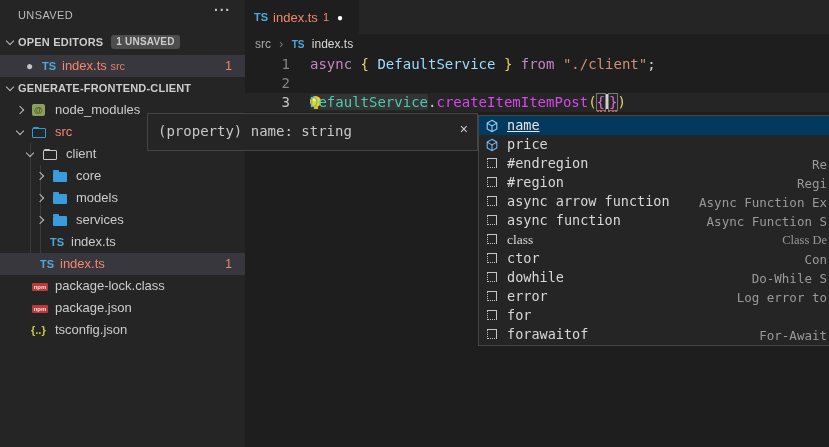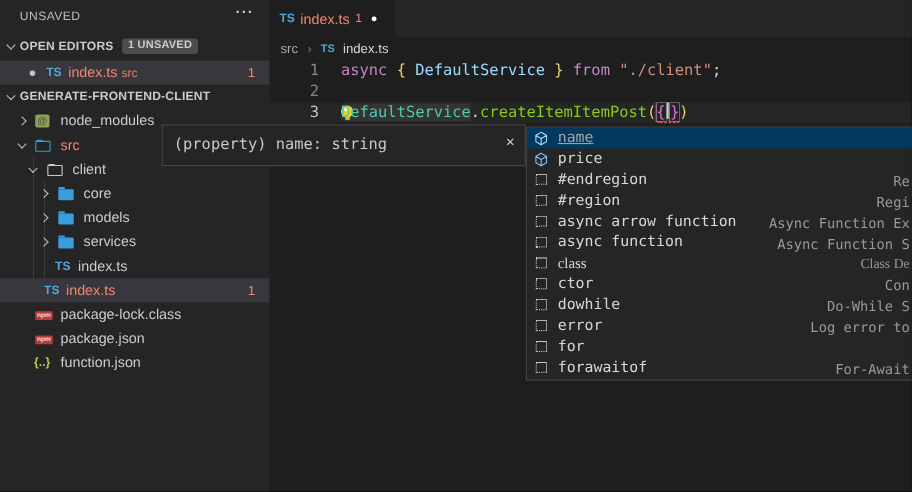--- a/index.html
+++ b/index.html
@@ -53,40 +53,40 @@
   .breadcrumb .file { color:#d7d7d7; }
   .code { position:absolute; left:245px; top:55px; width:584px; height:392px; font-family:"DejaVu Sans Mono", monospace; font-size:14px; }
   .gutter-num { position:absolute; left:0; width:45px; text-align:right; line-height:19px; color:#858585; }
   .gutter-num.active { color:#c6c6c6; }
   .cline { position:absolute; left:65px; line-height:19px; white-space:pre; color:#d4d4d4; }
   .curline-bg { position:absolute; left:0; top:38px; width:584px; height:19px; background:rgba(255,255,255,0.035); }
   .tk-kw  { color:#c586c0; }
   .tk-gold{ color:#e8d16c; }
   .tk-var { color:#9cdcfe; }
   .tk-cls { color:#4ec9b0; }
-  .tk-fn  { color:#84cc16; }
+  .tk-fn  { color:#d946ef; }
   .tk-str { color:#ce9178; }
   .tk-orc { color:#da70d6; }
   .word-hl { background:rgba(255,255,255,0.07); border-radius:2px; }
   .sq { border-bottom:2px dotted #f14c4c; }
   .brk { box-shadow:0 0 0 1px #7a7a7a; }
   .cursor { display:inline-block; width:2px; height:15px; background:#cfcfcf; vertical-align:-2px; margin:0 1px; }
   .bulb { position:absolute; left:65px; top:41px; width:11px; height:11px; border-radius:50%; background:#ffcc00; cursor:pointer; }
   .bulb:before { content:""; position:absolute; left:3.5px; top:10px; width:4px; height:3px; background:#e6b800; }
   .bulb:after { content:""; position:absolute; left:3px; top:2px; width:3px; height:3px; border-radius:50%; background:#fff3b8; }
   
   .hover-tip { position:absolute; left:147px; top:113px; width:331px; height:38px; background:#252526; border:1px solid #454545; z-index:30; }
   .hover-tip .txt { position:absolute; left:10px; top:9px; font-family:"DejaVu Sans Mono", monospace; font-size:14px; color:#c8c8c8; white-space:pre; }
   .hover-tip .close { position:absolute; right:9px; top:8px; font-size:14px; color:#cccccc; cursor:pointer; line-height:1; }
   
   .suggest { position:absolute; left:478px; top:115px; width:353px; height:231px; background:#252526; border:1px solid #454545; z-index:30; }
   .srow { position:absolute; left:0; width:351px; height:19px; line-height:19px; font-family:"DejaVu Sans Mono", monospace; cursor:pointer; }
   .srow.selected { background:#04395e; }
   .srow .slabel { position:absolute; left:28px; top:0; font-size:13.5px; color:#d8d8d8; white-space:pre; }
-  .srow.selected .slabel { color:#a3a3a3;text-decoration:underline; }
+  .srow.selected .slabel { color:#e5e5e5;text-decoration:underline; }
   .srow .sdetail { position:absolute; right:3px; top:1px; font-size:12.5px; color:#9a9a9a; white-space:pre; }
   .sicon { position:absolute; left:6px; top:2px; width:14px; height:14px; }
   .snip-box { position:absolute; left:8px; top:4px; width:10px; height:10px; border-top:1px solid #c5c5c5; border-right:1px solid #c5c5c5; border-bottom:1px dotted #c5c5c5; border-left:1px dotted #c5c5c5; }
 </style>
 </head>
 <body>
 
 <div class="screen">
 
   <div class="sidebar">
@@ -167,21 +167,21 @@
       <span class="lbl" style="left:55px;">package-lock.class</span>
     </div>
 
     <div class="row" style="top:297px;">
       <span class="ico-npm" style="left:32px;">npm</span>
       <span class="lbl" style="left:55px;">package.json</span>
     </div>
 
     <div class="row" style="top:319px;">
       <span class="ico-json" style="left:31px;">{..}</span>
-      <span class="lbl" style="left:55px;">function.json</span>
+      <span class="lbl" style="left:55px;">tsconfig.json</span>
     </div>
   </div>
 
   <div class="tabbar">
     <div class="tab">
       <span class="ts">TS</span>
       <span class="name">index.ts</span>
       <span class="cnt">1</span>
       <span class="dot">●</span>
     </div>

